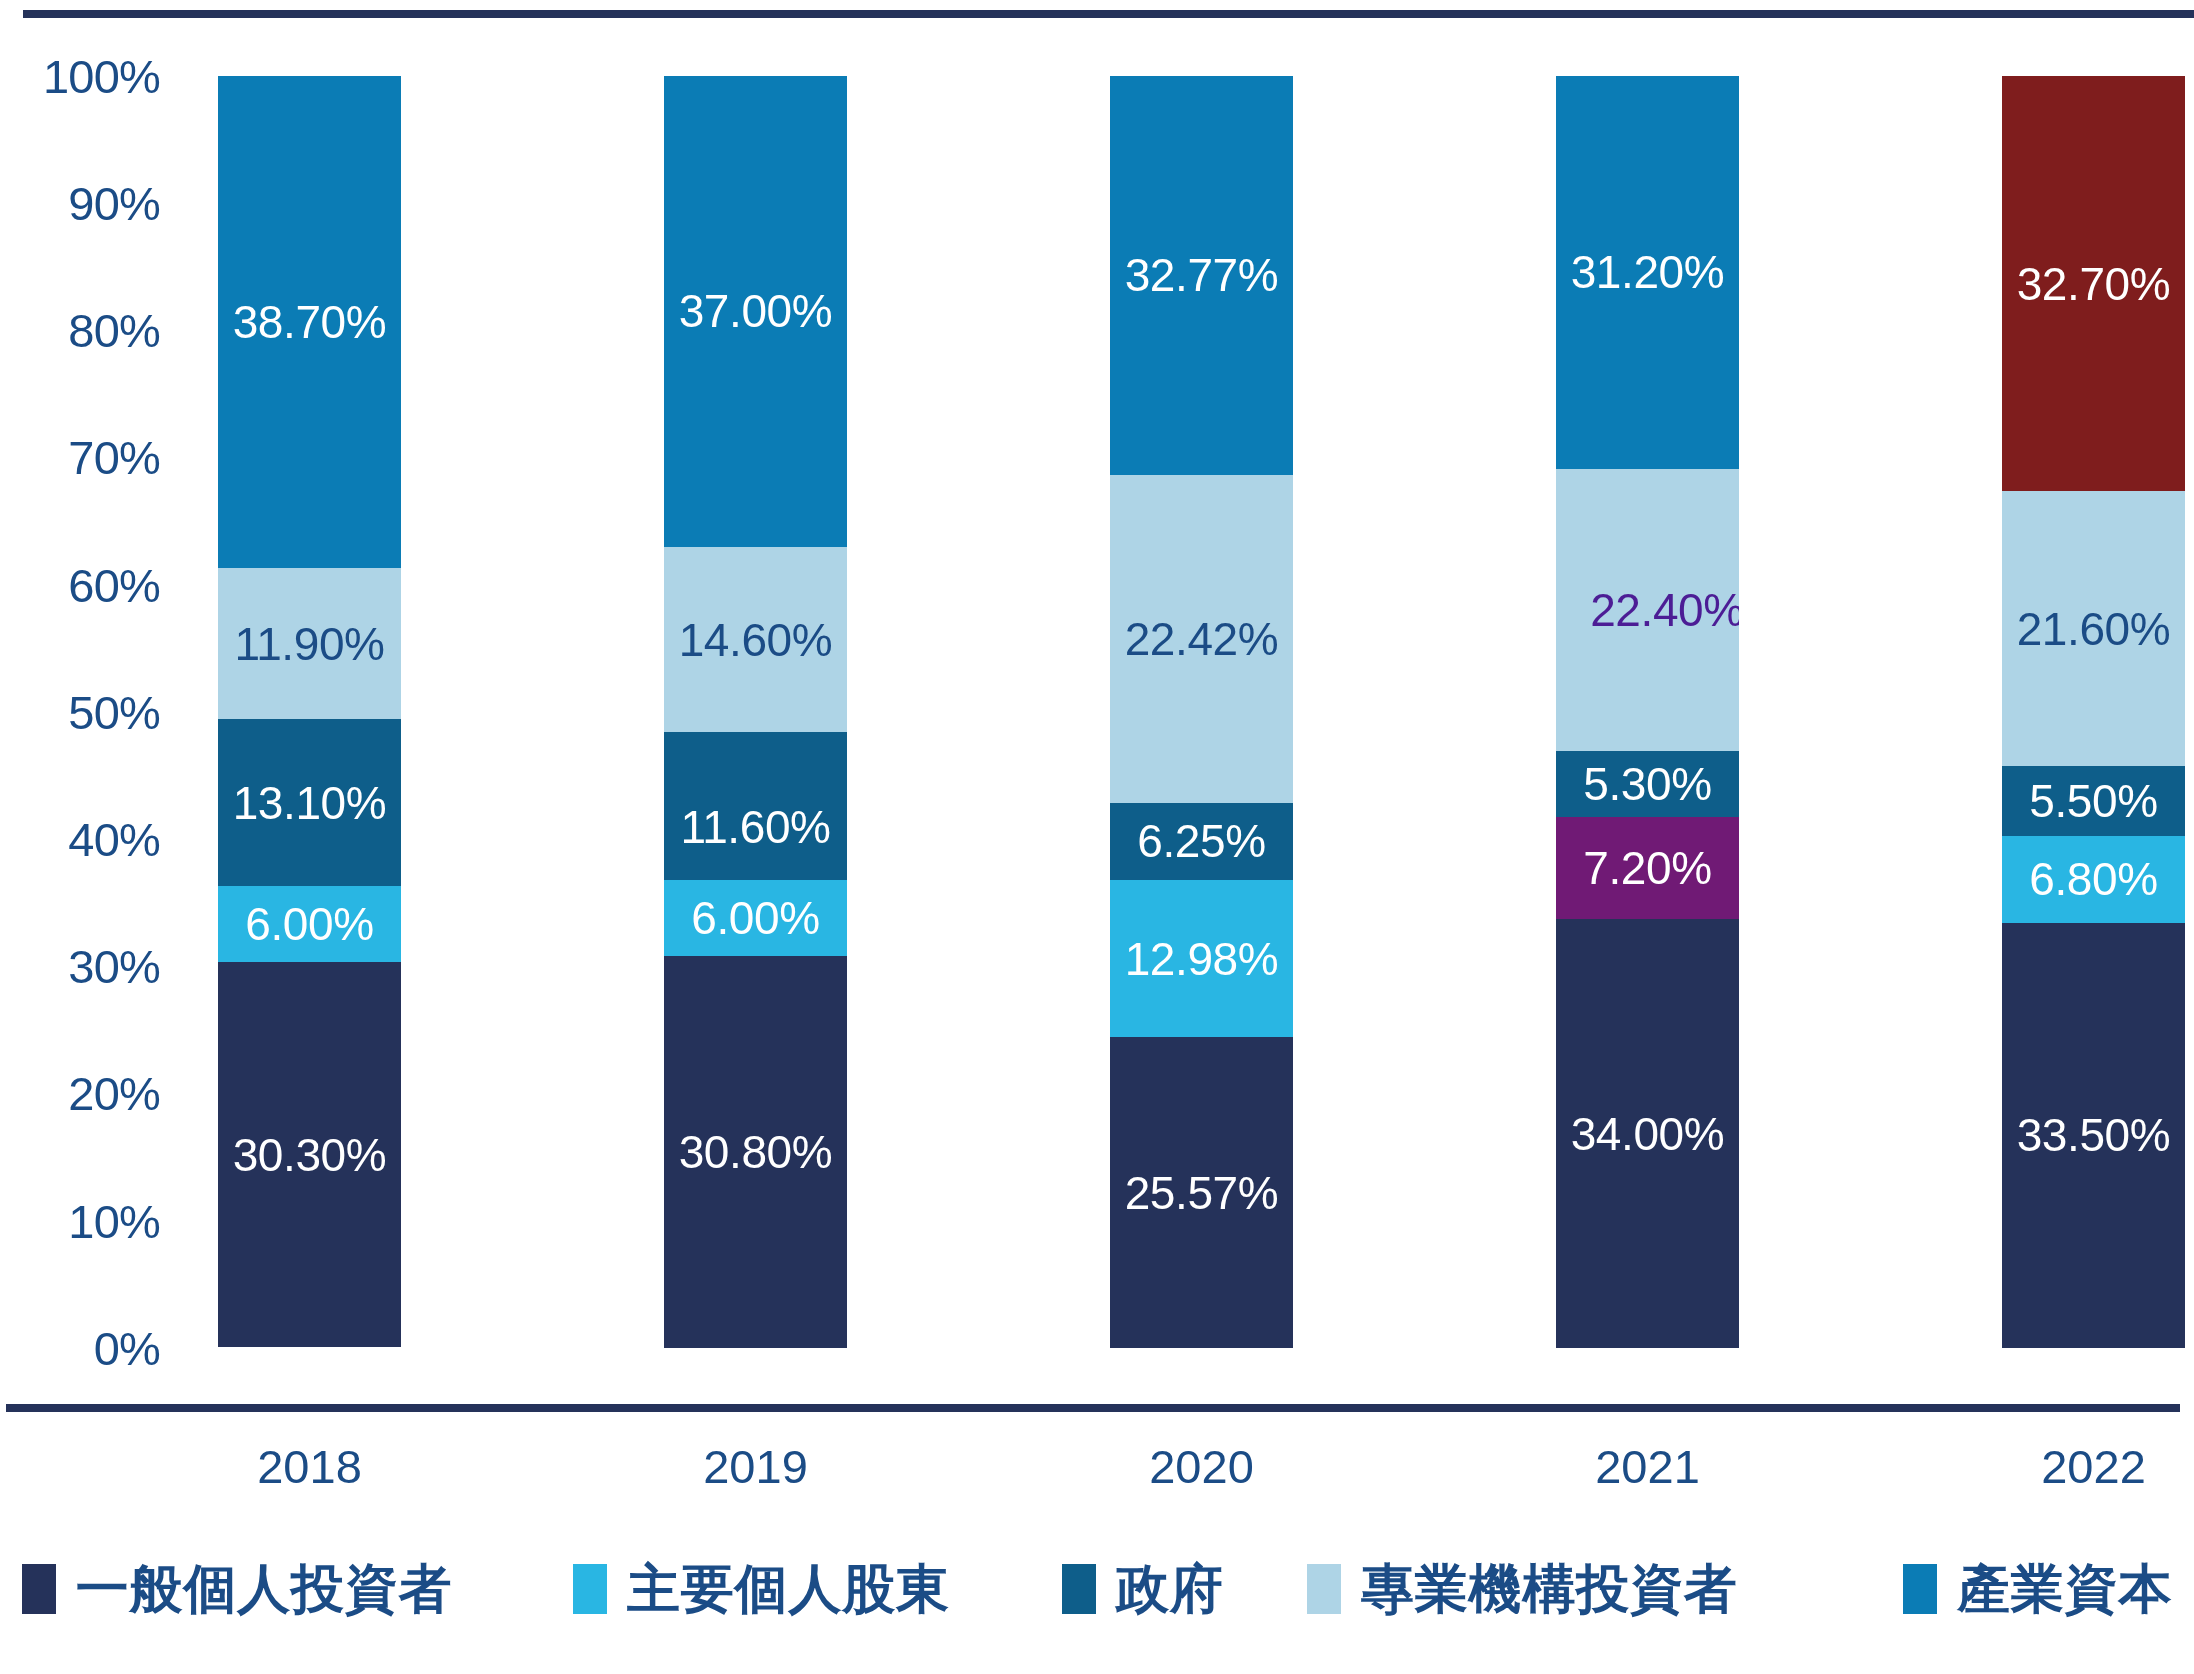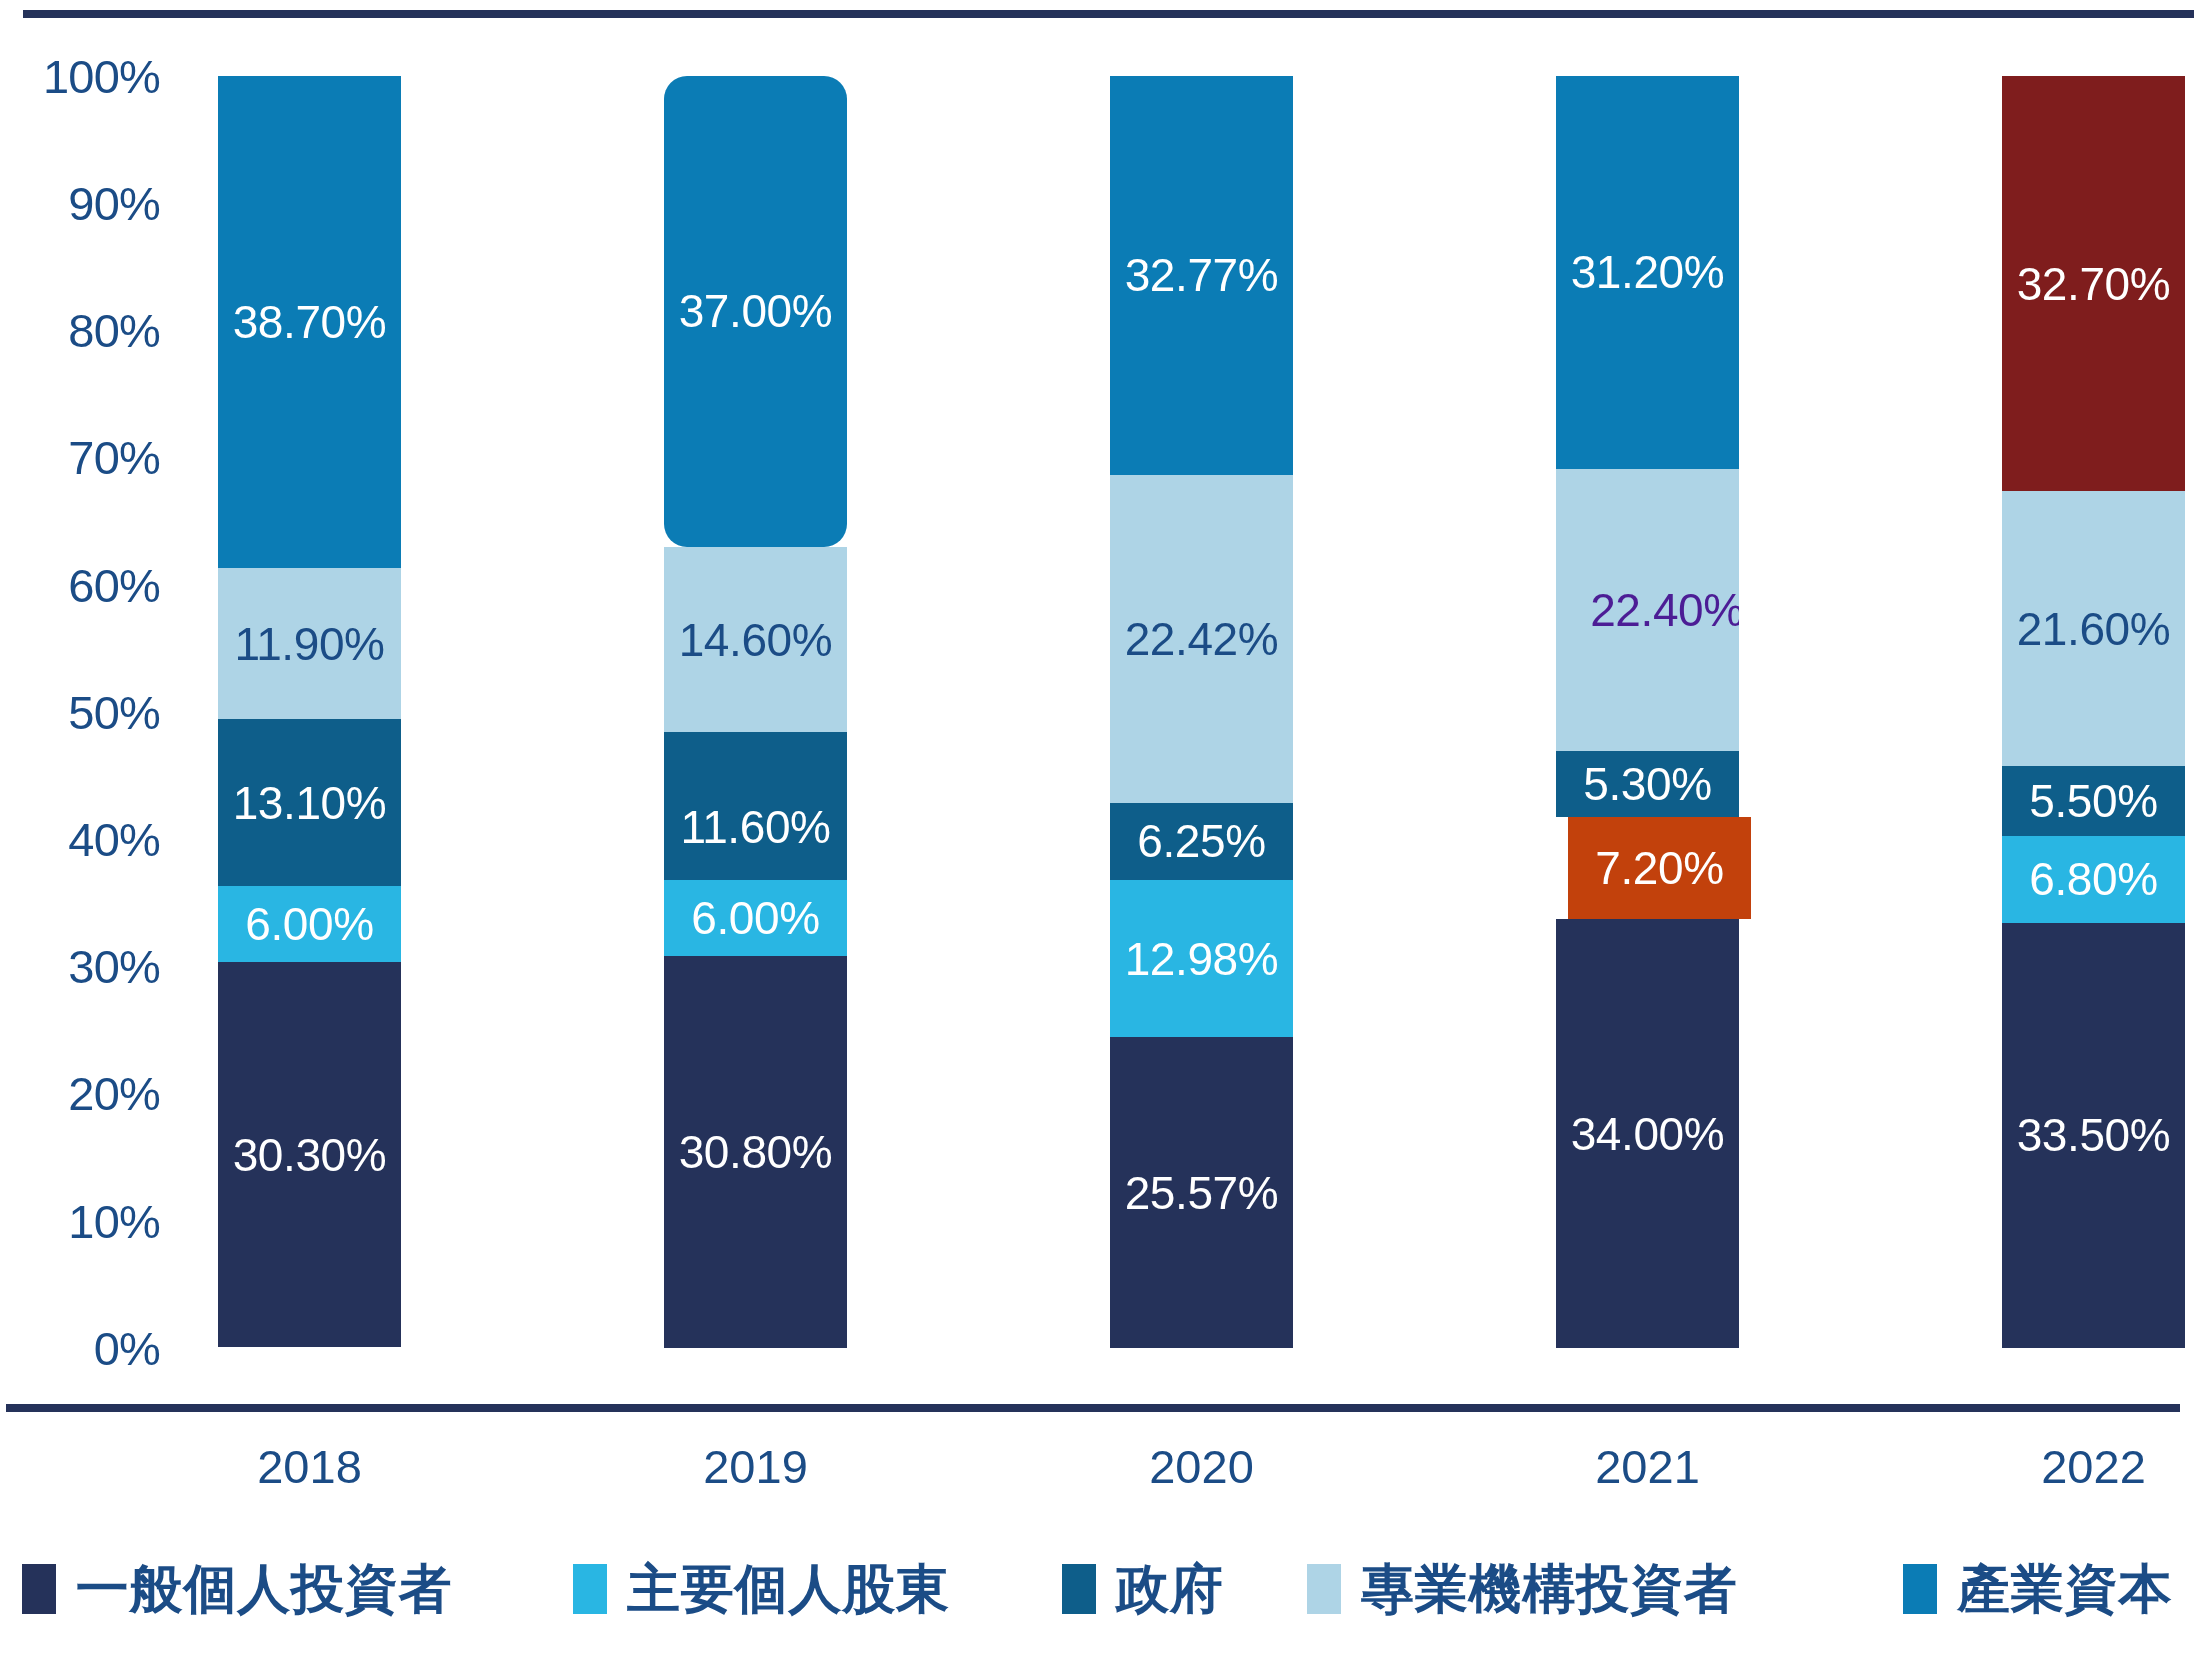--- a/index.html
+++ b/index.html
@@ -129,21 +129,21 @@
         <span style="color: rgb(255, 255, 255);">13.10%</span>
       </div>
       <div class="seg" style="background: rgb(41, 182, 227); height: 76px;">
         <span style="color: rgb(255, 255, 255);">6.00%</span>
       </div>
       <div class="seg" style="background: rgb(37, 50, 90); height: 385px;">
         <span style="color: rgb(255, 255, 255);">30.30%</span>
       </div>
     </div>
     <div class="bar" style="left: 664px;">
-      <div class="seg" style="background: rgb(11, 124, 181); height: 471px; border-radius: 23px;">
+      <div class="seg" style="background: rgb(11, 124, 181); height: 471px;">
         <span style="color: rgb(255, 255, 255);">37.00%</span>
       </div>
       <div class="seg" style="background: rgb(174, 212, 230); height: 186px;">
         <span style="color: rgb(27, 76, 134);">14.60%</span>
       </div>
       <div class="seg" style="background: rgb(14, 94, 138); height: 148px;">
         <span style="color: rgb(255, 255, 255); margin-top: 41px;">11.60%</span>
       </div>
       <div class="seg" style="background: rgb(41, 182, 227); height: 76px;">
         <span style="color: rgb(255, 255, 255);">6.00%</span>
@@ -172,21 +172,21 @@
     <div class="bar" style="left: 1556px;">
       <div class="seg" style="background: rgb(11, 124, 181); height: 397px;">
         <span style="color: rgb(255, 255, 255);">31.20%</span>
       </div>
       <div class="seg" style="background: rgb(174, 212, 230); height: 285px;">
         <span style="color: #4c1d95; margin-left: 39px;">22.40%</span>
       </div>
       <div class="seg" style="background: rgb(14, 94, 138); height: 67px;">
         <span style="color: rgb(255, 255, 255);">5.30%</span>
       </div>
-      <div class="seg" style="background: #c2410c; height: 103px; margin-left: 12px;">
+      <div class="seg" style="background: #701a75; height: 103px;">
         <span style="color: rgb(255, 255, 255);">7.20%</span>
       </div>
       <div class="seg" style="background: rgb(37, 50, 90); height: 433px;">
         <span style="color: rgb(255, 255, 255);">34.00%</span>
       </div>
     </div>
     <div class="bar" style="left: 2002px;">
       <div class="seg" style="background: #7f1d1d; height: 416px;">
         <span style="color: rgb(255, 255, 255);">32.70%</span>
       </div>

